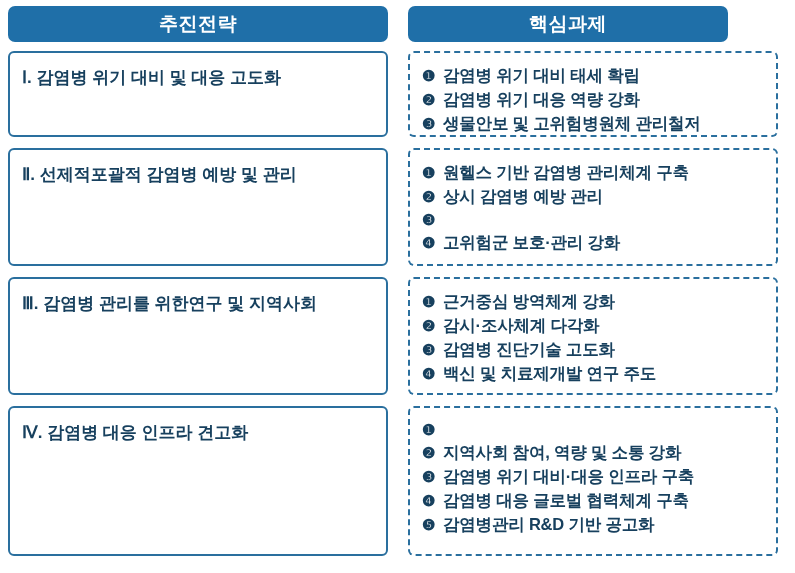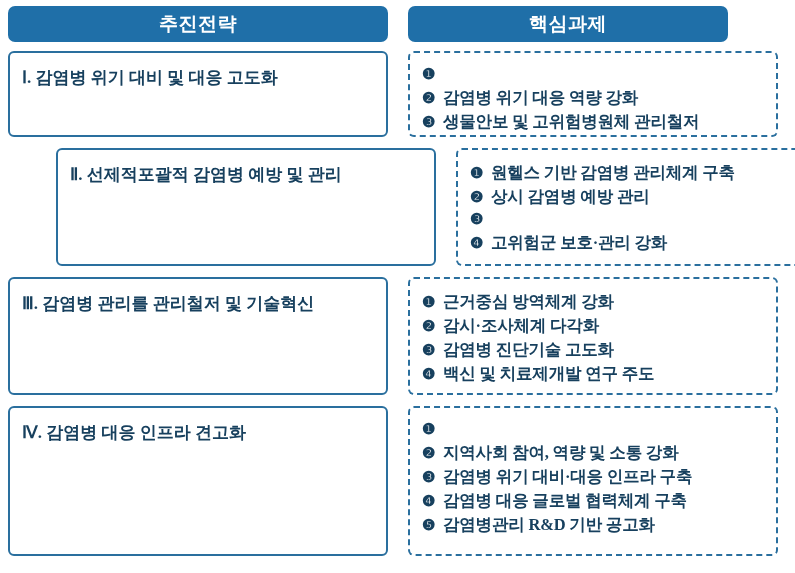--- a/index.html
+++ b/index.html
@@ -39,21 +39,20 @@
     height: 36px;
     box-sizing: border-box;
   }
   .header-cell.left { width: 380px; }
   .header-cell.right { width: 320px; }
 
   .row {
     display: flex;
     gap: 20px;
     margin-bottom: 11px;
-    font-family: Liberation Serif, serif;
   }
   .strategy-box {
     flex: 0 0 380px;
     box-sizing: border-box;
     border: 2px solid #2a6f9e;
     border-radius: 6px;
     background: #ffffff;
     padding: 13px 10px 10px 12px;
   }
   .strategy-text {
@@ -84,41 +83,42 @@
     width: 21px;
     flex: 0 0 21px;
     font-size: 15px;
     color: #17405e;
   }
   .task-label {
     letter-spacing: -0.2px;
   }
 
   .h-r1 { height: 86px; }
-  .h-r2 { height: 118px; margin-left: 48px; }
+  .h-r2 { height: 118px; }
   .h-r3 { height: 118px; }
   .h-r4 { height: 150px; }
 </style>
 </head>
 <body>
 
 <div class="board">
 
   <div class="header-row">
     <div class="header-cell left">추진전략</div>
     <div class="header-cell right">핵심과제</div>
   </div>
 
   <div class="row h-r1">
     <div class="strategy-box">
       <div class="strategy-text">Ⅰ. 감염병 위기 대비 및 대응 고도화</div>
     </div>
     <div class="tasks-box">
       <div class="task-item">
         <span class="task-num">❶</span>
+        <span class="task-label">감염병 위기 대비 태세 확립</span>
       </div>
       <div class="task-item">
         <span class="task-num">❷</span>
         <span class="task-label">감염병 위기 대응 역량 강화</span>
       </div>
       <div class="task-item">
         <span class="task-num">❸</span>
         <span class="task-label">생물안보 및 고위험병원체 관리철저</span>
       </div>
     </div>
@@ -142,21 +142,21 @@
       </div>
       <div class="task-item">
         <span class="task-num">❹</span>
         <span class="task-label">고위험군 보호·관리 강화</span>
       </div>
     </div>
   </div>
 
   <div class="row h-r3">
     <div class="strategy-box">
-      <div class="strategy-text">Ⅲ. 감염병 관리를 관리철저 및 기술혁신</div>
+      <div class="strategy-text">Ⅲ. 감염병 관리를 위한연구 및 지역사회</div>
     </div>
     <div class="tasks-box">
       <div class="task-item">
         <span class="task-num">❶</span>
         <span class="task-label">근거중심 방역체계 강화</span>
       </div>
       <div class="task-item">
         <span class="task-num">❷</span>
         <span class="task-label">감시·조사체계 다각화</span>
       </div>

